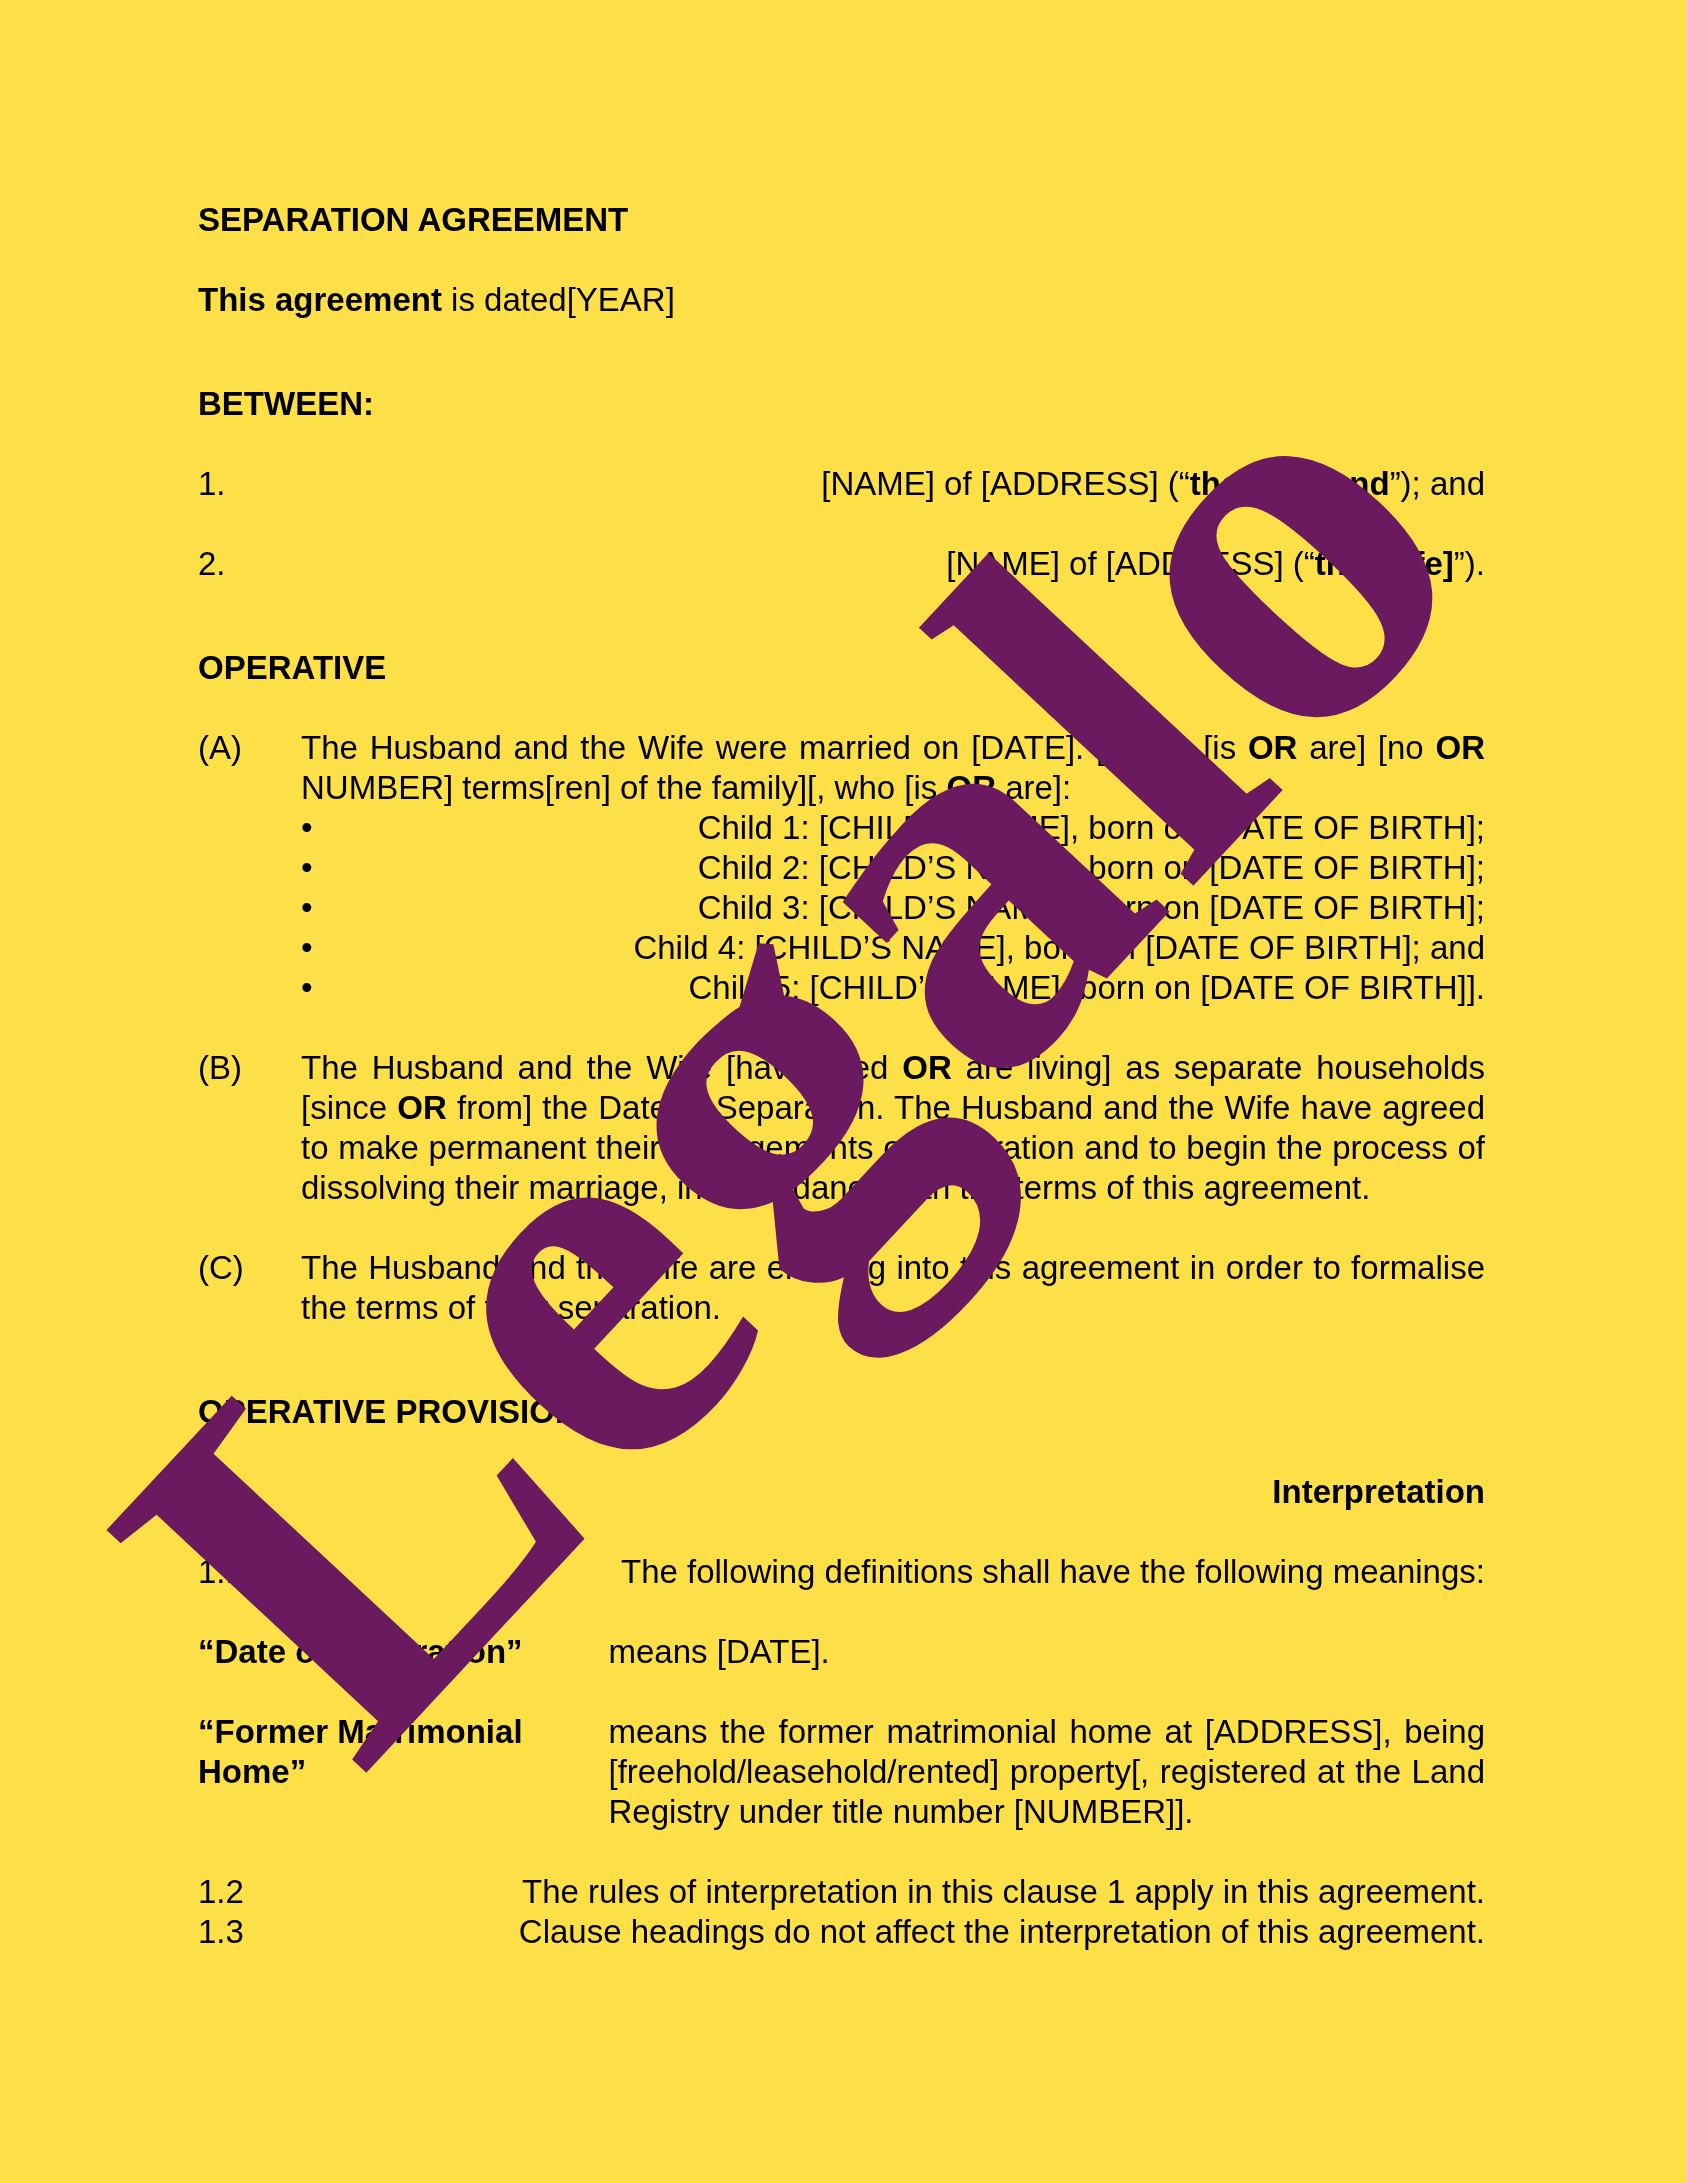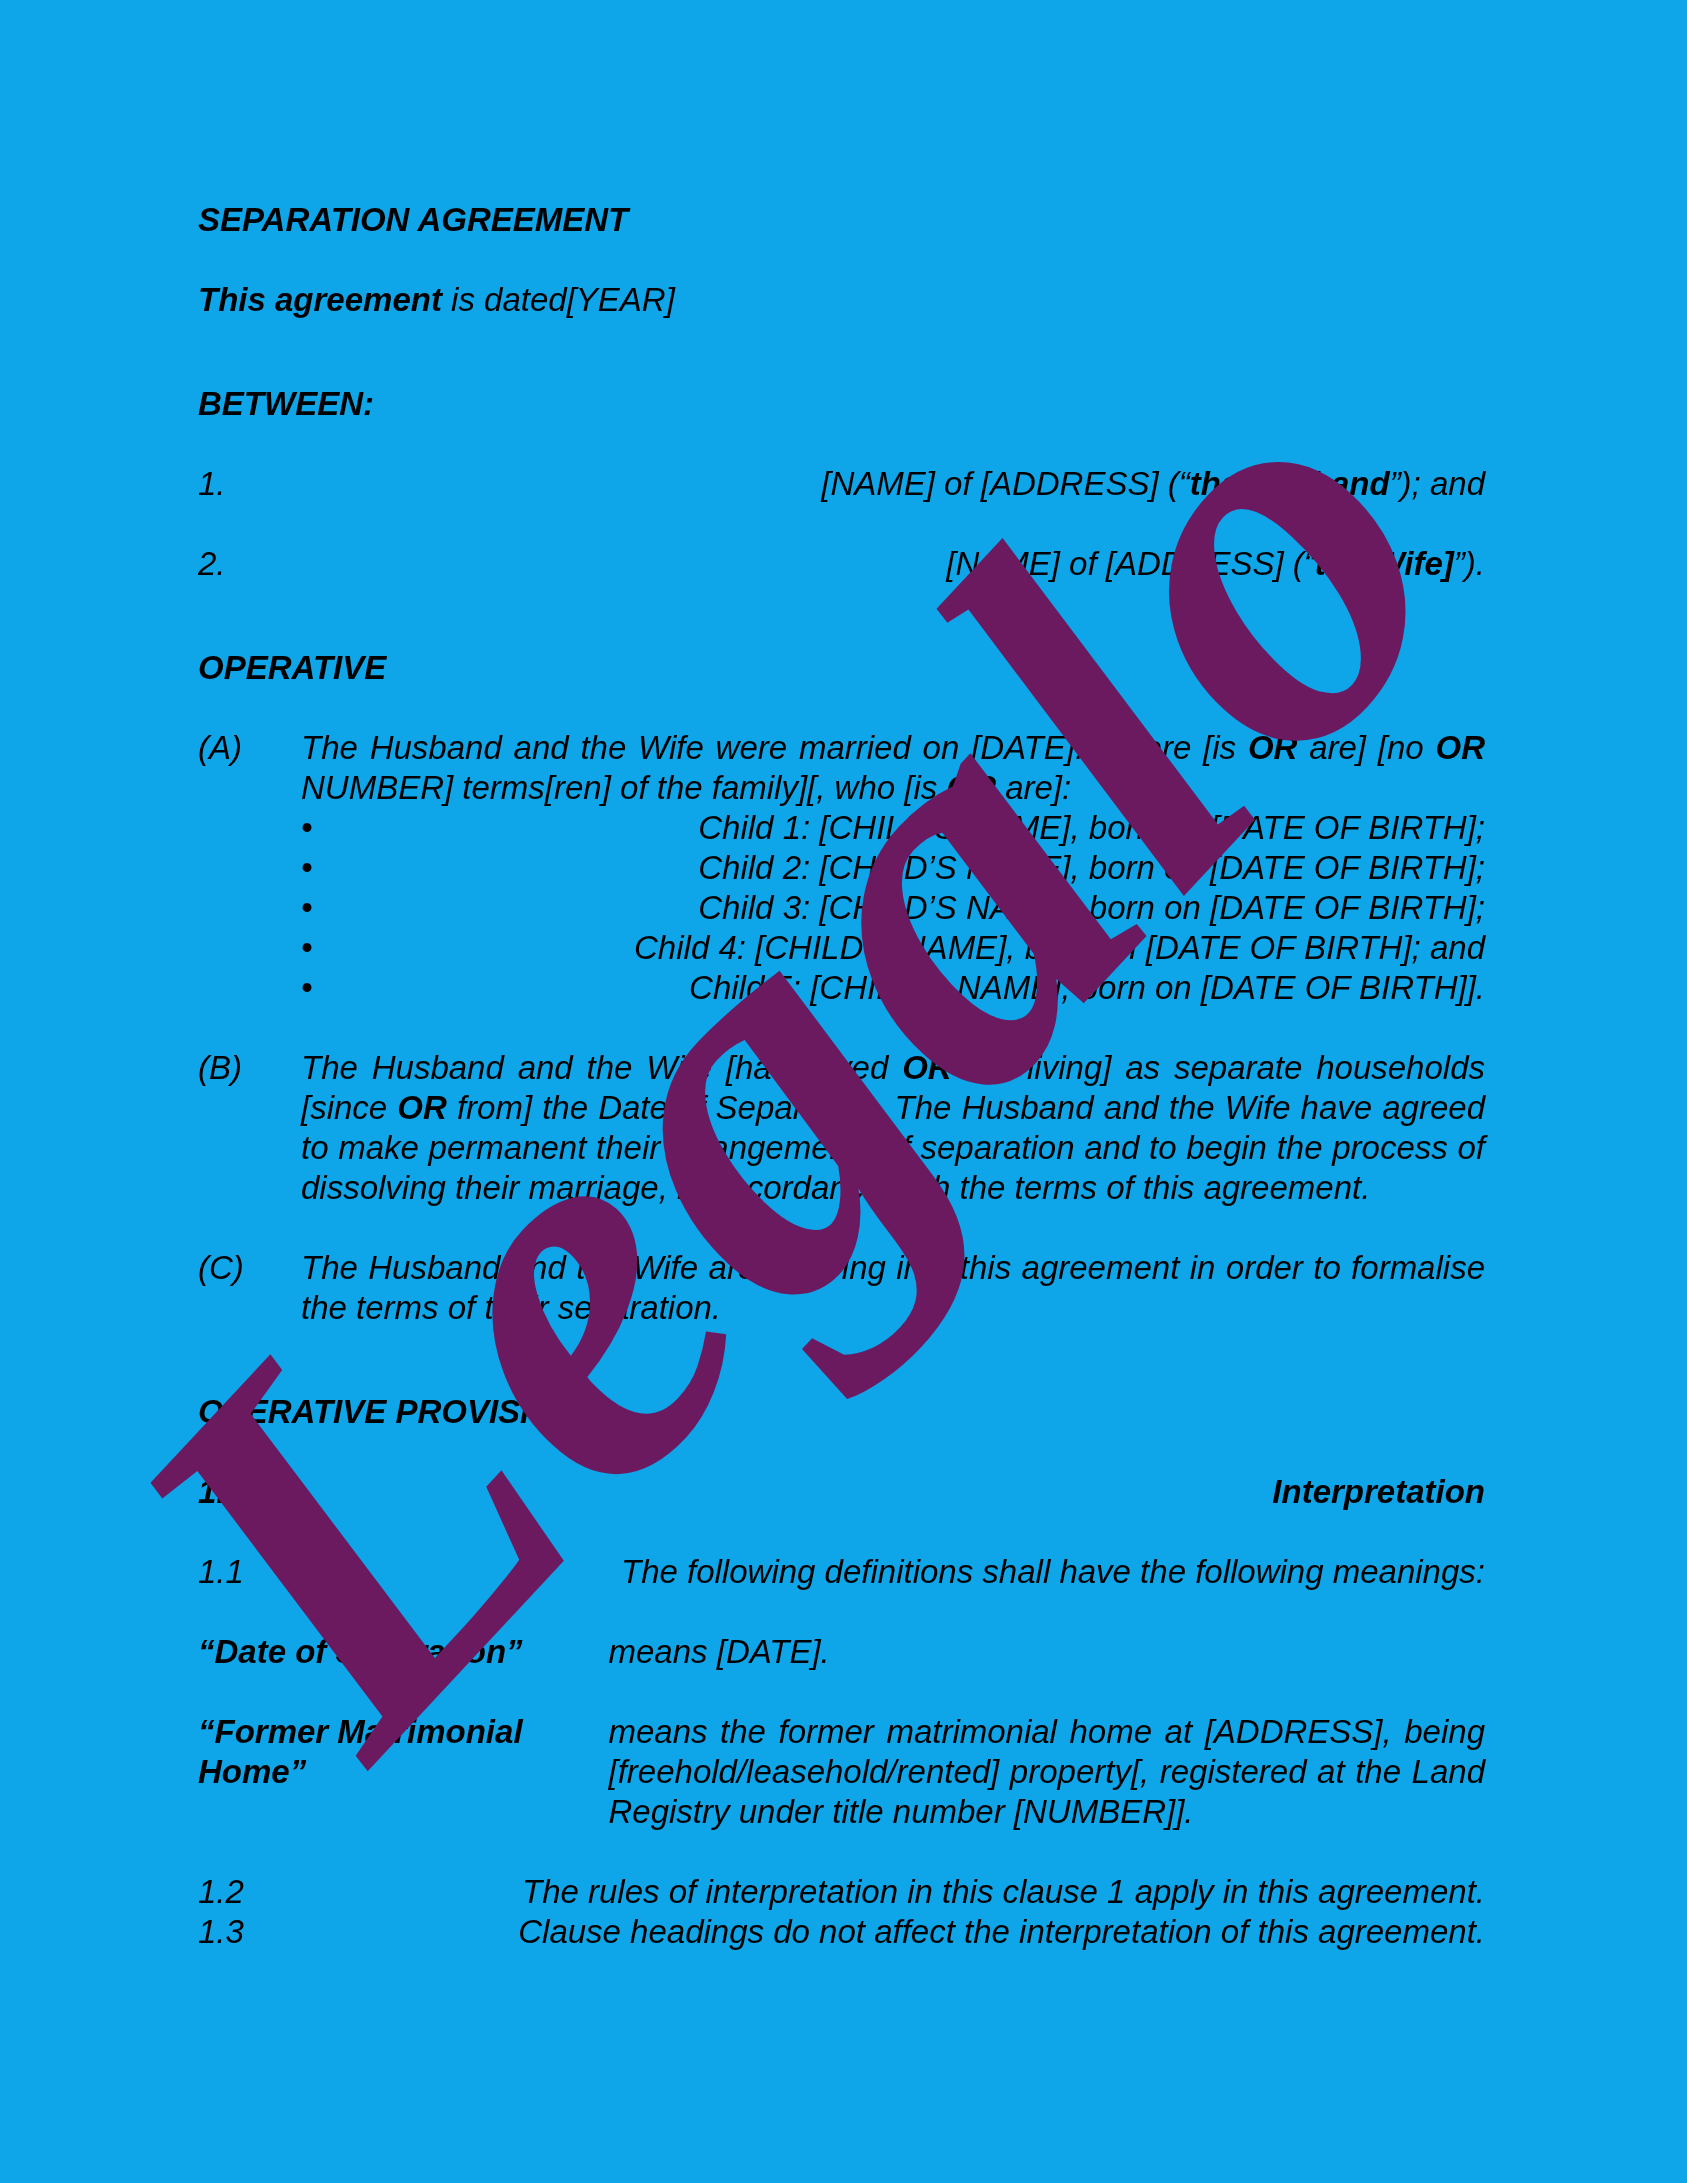--- a/index.html
+++ b/index.html
@@ -1,18 +1,18 @@
 <!DOCTYPE html>
 <html style="font-size:10.6px"><head>
 <meta charset="utf-8">
 <style>
   html,body{margin:0;padding:0;background:#ffffff;}
   body{width:1687px;height:2183px;position:relative;overflow:hidden;
        font-family:"Liberation Sans",sans-serif;color:#000;}
-  .page{position:absolute;left:0;top:0;width:1687px;height:2183px;background:#0ea5e9;overflow:hidden;font-style:italic;}
+  .page{position:absolute;left:0;top:0;width:1687px;height:2183px;background:#fde047;overflow:hidden;}
   .doc{position:absolute;left:198px;top:200px;width:1287px;font-size:33px;line-height:40px;}
   h1,h2{margin:0;font-size:33px;line-height:40px;font-weight:700;}
   .bb{font-weight:700;}
   .mt{margin-top:64px;}
   .dated-row{display:flex;justify-content:flex-start;margin-top:40px;}
   .item{display:flex;margin-top:40px;}
   .item .num{flex:0 0 103px;}
   .item .txt{flex:1;text-align:justify;}
   .item .txt.left{text-align:right;}
   .item.tight{margin-top:0;}

